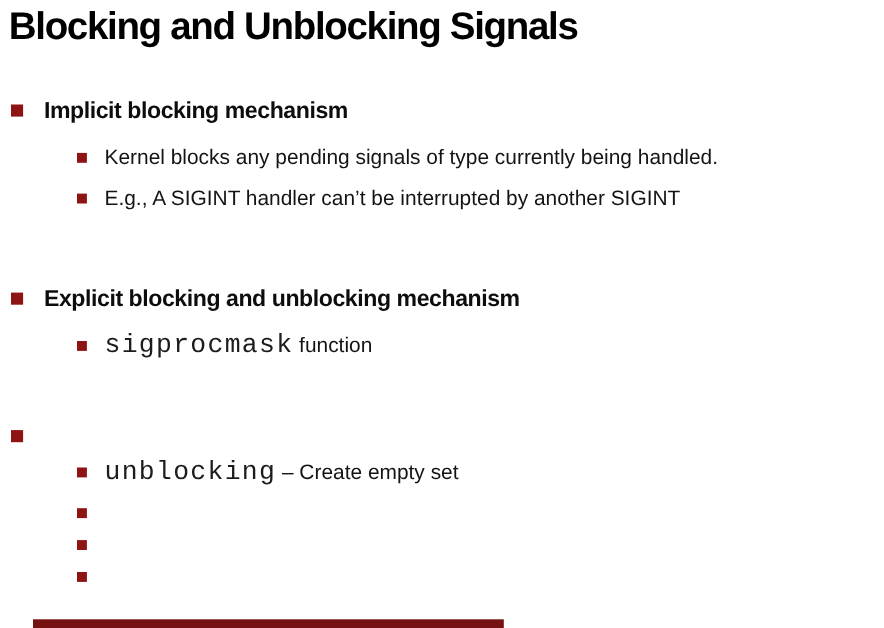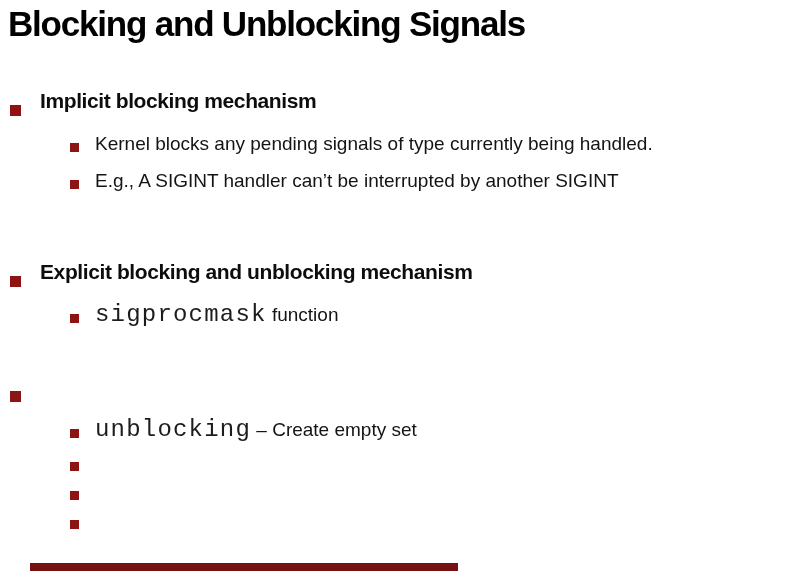--- a/index.html
+++ b/index.html
@@ -38,23 +38,23 @@
   }
   .h1text {
     margin-left: 19px;
     font-size: 21px;
     line-height: 30px;
     font-weight: bold;
     letter-spacing: -0.4px;
     color: #0d0d0d;
     white-space: pre;
   }
-  .h1row { margin-bottom: 16px; align-items: flex-end; }
+  .h1row { margin-bottom: 16px; }
 
-  .item { display: flex; align-items: center; margin-left: 60px; margin-bottom: 13px; }
+  .item { display: flex; align-items: flex-start; margin-left: 60px; margin-bottom: 13px; }
   .b2 {
     width: 9px; height: 9px;
     margin-top: 7px;
     flex: 0 0 auto;
     background: #8e1313;
   }
   .itext {
     margin-left: 16px;
     font-size: 19px;
     line-height: 24px;

